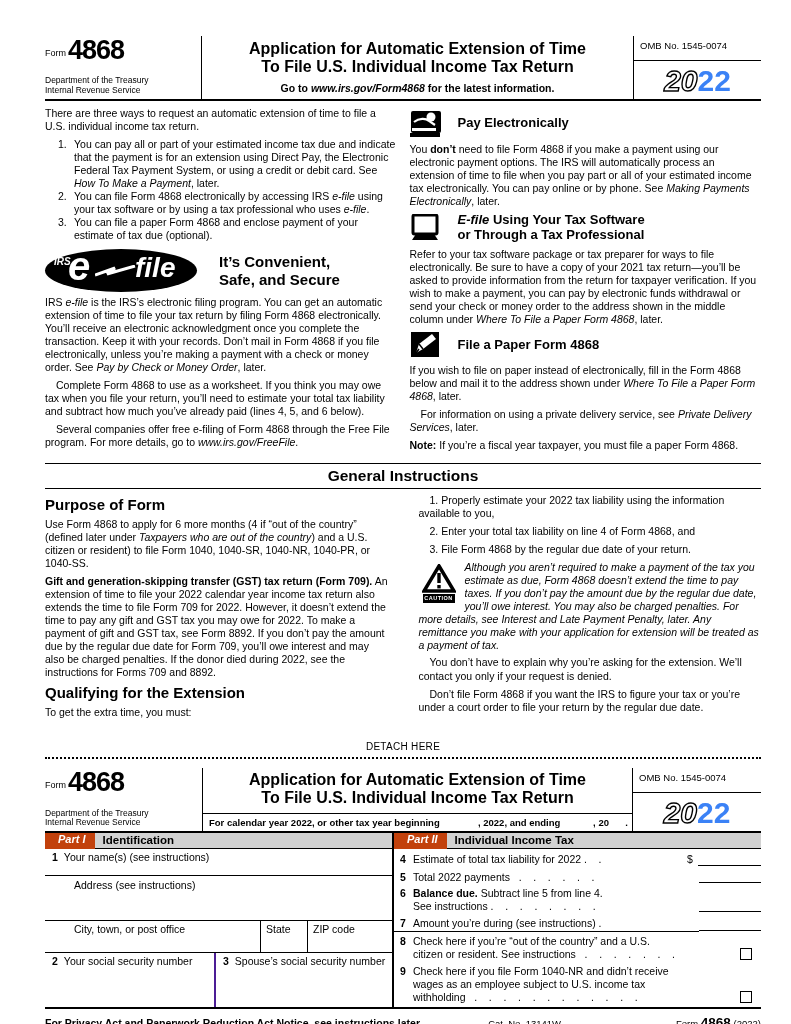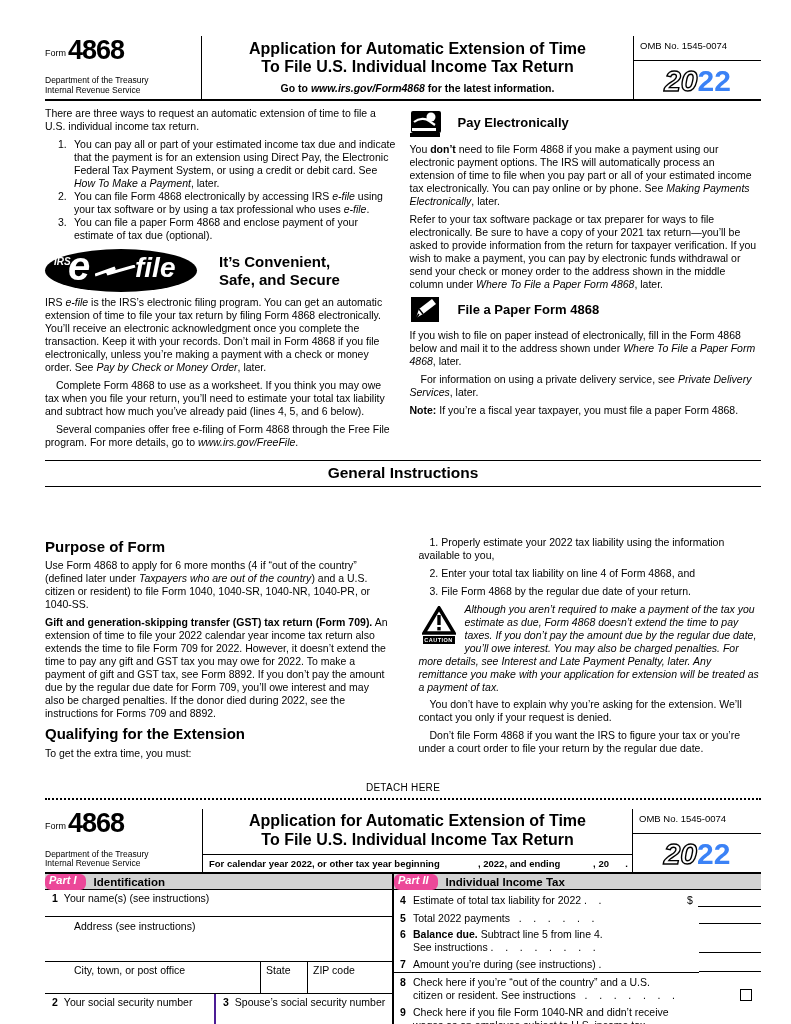--- a/index.html
+++ b/index.html
@@ -39,41 +39,41 @@
   .logo-e { position:absolute; left:23px; top:-7px; color:#fff; font-size:40px; font-weight:bold; font-style:italic; }
   .logo-file { position:absolute; left:90px; top:2px; color:#fff; font-size:28px; font-weight:bold; font-style:italic; }
   .logo-bolt { position:absolute; left:50px; top:16px; }
   .efile-head { font-size:15px; font-weight:bold; line-height:1.2; }
   
   .sec-head-row { display:flex; align-items:center; gap:16px; margin:3px 0 5px; }
   .sec-icon { flex:0 0 32px; height:28px; }
   .sec-head { font-weight:bold; font-size:13px; line-height:1.15; }
   
   .gi-headbar { border-top:1.5px solid #000; border-bottom:1.5px solid #000; text-align:center; font-weight:bold; font-size:15.5px; padding:2px 0 3px; margin-top:6px; }
-  .gi-cols { display:flex; gap:31px; padding-top:5px;margin-top:44px; }
+  .gi-cols { display:flex; gap:31px; padding-top:5px; }
   .h2 { font-size:15px; font-weight:bold; margin:2px 0 3px; }
   .caution-wrap { overflow:visible; }
   .caution-icon { float:left; width:40px; margin:3px 6px 2px 0; text-align:center; }
   .caution-label { display:block; background:#000; color:#fff; font-size:5.5px; font-weight:bold; width:32px; margin:-3px auto 0; padding:1px 0; letter-spacing:0.5px; }
   .caution-p { font-style:italic; }
   
   .detach { text-align:center; font-size:10px; margin-top:17px; letter-spacing:0.3px; }
   .detach-line { border-bottom:2px dotted #000; margin-top:4px; }
   
   .voucher-header { display:flex; margin-top:9px; }
   .vh-center { flex:1; border-left:1.5px solid #000; border-right:1.5px solid #000; display:flex; flex-direction:column; }
   .vh-title { flex:1; text-align:center; font-weight:bold; font-size:16px; line-height:1.15; padding-top:3px; }
   .vh-cal { border-top:1.5px solid #000; display:flex; align-items:baseline; font-weight:bold; font-size:9.5px; padding:3px 4px 2px 6px; }
   .cal-blank { border-bottom:0 solid #000; }
   .cb1 { flex:1.4; } .cb2 { flex:1.2; } .cb3 { flex:0.6; }
   .voucher-body { display:flex; border-top:2px solid #000; border-bottom:2px solid #000; }
   .vpart1 { width:349px; border-right:2px solid #000; display:flex; flex-direction:column; }
   .vpart2 { flex:1; display:flex; flex-direction:column; }
   .part-bar { display:flex; align-items:center; background:#d2d2d2; border-bottom:1px solid #000; height:16px; }
-  .part-label { background:#ec4899; color:#fff; font-weight:bold; font-style:italic; font-size:11px; padding:0 9px 2px 4px; height:16px; display:flex; align-items:center;border-radius:6px; }
+  .part-label { background:#c2410c; color:#fff; font-weight:bold; font-style:italic; font-size:11px; padding:0 9px 2px 13px; height:16px; display:flex; align-items:center; }
   .part-title { font-weight:bold; font-size:11.5px; padding-left:8px; }
   .row { border-bottom:1px solid #000; }
   .fnum { font-weight:bold; margin:0 6px 0 7px; }
   .flabel { }
   .r-name { height:27px; padding-top:2px; }
   .r-addr { height:45px; padding-top:3px; }
   .r-addr .flabel { margin-left:29px; }
   .r-city { height:32px; display:flex; }
   .cell { padding-top:2px; }
   .c-city { width:215px; } .c-city .flabel { margin-left:29px; }
@@ -174,20 +174,30 @@
           <rect x="1" y="1" width="30" height="22" rx="2" fill="#000"></rect>
           <circle cx="21" cy="7" r="4.5" fill="#fff"></circle>
           <path d="M4 12 c5 -4 12 -4 15 -1 l6 4" stroke="#fff" stroke-width="2.2" fill="none"></path>
           <rect x="2" y="18" width="24" height="3" fill="#fff"></rect>
           <rect x="0" y="23" width="30" height="4" fill="#000"></rect>
         </svg>
         <div class="sec-head">Pay Electronically</div>
       </div>
       <div class="p"><span>You </span><span style="font-weight: bold;">don’t</span><span> need to file Form 4868 if you make a payment using our electronic payment options. The IRS will automatically process an extension of time to file when you pay part or all of your estimated income tax electronically. You can pay online or by phone. See </span><span style="font-style: italic;">Making Payments Electronically</span><span>, later.</span></div>
 
+      <div class="sec-head-row">
+        <svg class="sec-icon" width="32" height="28" viewBox="0 0 32 28">
+          <rect x="3" y="1" width="24" height="19" rx="1.5" fill="none" stroke="#000" stroke-width="3"></rect>
+          <path d="M6 20 L2 26 L28 26 L24 20 Z" fill="#000"></path>
+        </svg>
+        <div class="sec-head">
+          <div><span style="font-style: italic;">E-file</span><span> Using Your Tax Software</span></div>
+          <div>or Through a Tax Professional</div>
+        </div>
+      </div>
       <div class="p"><span>Refer to your tax software package or tax preparer for ways to file electronically. Be sure to have a copy of your 2021 tax return—you’ll be asked to provide information from the return for taxpayer verification. If you wish to make a payment, you can pay by electronic funds withdrawal or send your check or money order to the address shown in the middle column under </span><span style="font-style: italic;">Where To File a Paper Form 4868</span><span>, later.</span></div>
 
       <div class="sec-head-row">
         <svg class="sec-icon" width="32" height="28" viewBox="0 0 32 28">
           <rect x="1" y="1" width="28" height="25" fill="#000"></rect>
           <path d="M6 22 L9 13 L22 3 L26 8 L13 18 Z" fill="#fff"></path>
           <path d="M9 13 L13 18" stroke="#000" stroke-width="1.5"></path>
           <path d="M6 22 L9 18" stroke="#000" stroke-width="1.5"></path>
         </svg>
         <div class="sec-head">File a Paper Form 4868</div>

